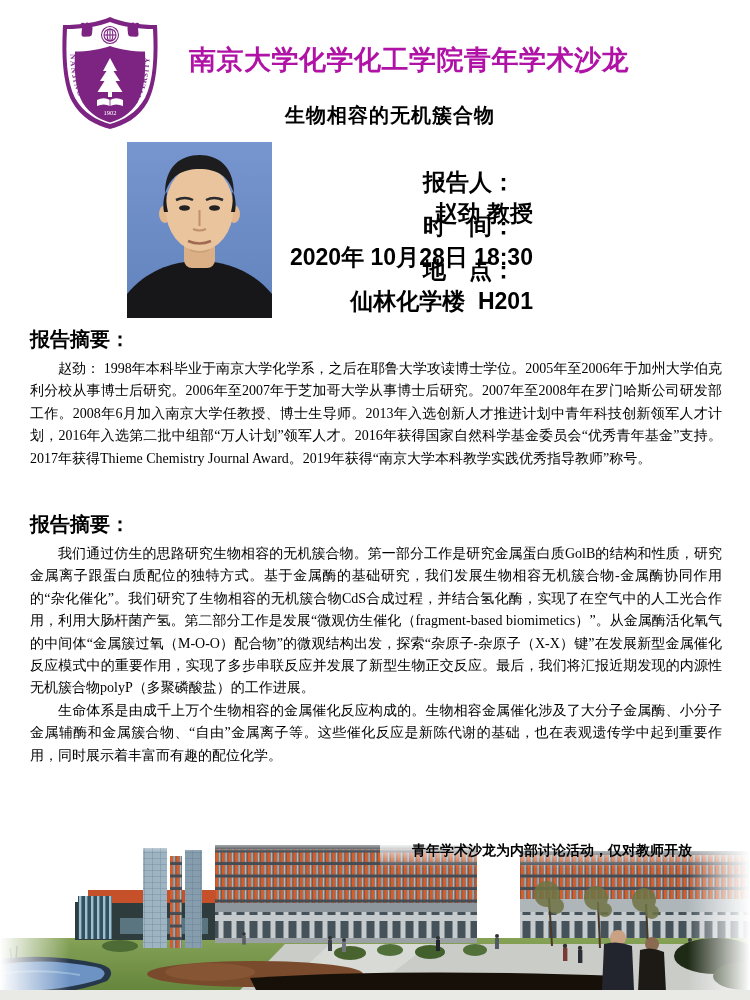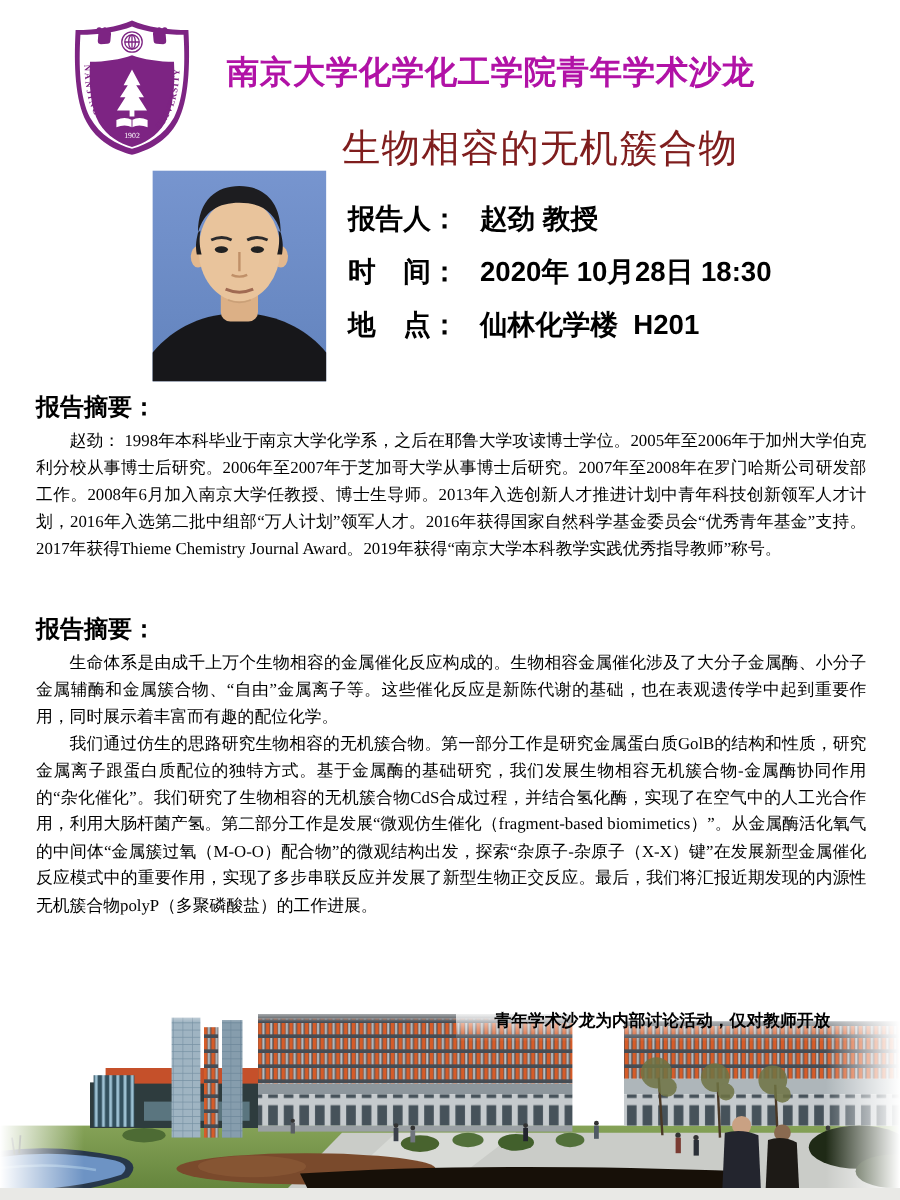--- a/index.html
+++ b/index.html
@@ -9,26 +9,26 @@
   }
   
   .logo { position:absolute; left:60px; top:16px; width:100px; height:114px; }
   .org-title {
     position:absolute; left:189px; top:42px; width:540px;
     font-size:27px; font-weight:bold; color:#b112a6; letter-spacing:0.5px;
     font-family:"Liberation Sans", sans-serif; white-space:nowrap;
   }
   .talk-title {
     position:absolute; left:285px; top:102px;
-    font-size:32px; font-weight:normal; color:#7f1d1d; letter-spacing:1px; white-space:nowrap;
+    font-size:20px; font-weight:bold; color:#000000; letter-spacing:1px; white-space:nowrap;
   }
   
   .photo { position:absolute; left:127px; top:142px; width:145px; height:176px; }
   .info  { position:absolute; left:290px; top:167px; }
-  .info-row { display:flex; align-items:flex-start; height:44px; font-size:23px; font-weight:bold; }
+  .info-row { display:flex; align-items:flex-end; height:44px; font-size:23px; font-weight:bold;flex-direction:column; }
   .info-label { width:110px; white-space:pre; }
   .info-value { white-space:pre; }
   
   .section { position:absolute; left:30px; width:692px; }
   .sec-bio { top:326px; }
   .sec-abstract { top:511px; }
   .sec-heading {
     font-size:20px; font-weight:bold; margin:0 0 5px 0;
     font-family:"Liberation Sans", sans-serif;
   }
@@ -136,22 +136,22 @@
     </div>
   </div>
 
   <div class="section sec-bio">
     <h2 class="sec-heading">报告摘要：</h2>
     <p class="body-text">赵劲： 1998年本科毕业于南京大学化学系，之后在耶鲁大学攻读博士学位。2005年至2006年于加州大学伯克利分校从事博士后研究。2006年至2007年于芝加哥大学从事博士后研究。2007年至2008年在罗门哈斯公司研发部工作。2008年6月加入南京大学任教授、博士生导师。2013年入选创新人才推进计划中青年科技创新领军人才计划，2016年入选第二批中组部“万人计划”领军人才。2016年获得国家自然科学基金委员会“优秀青年基金”支持。2017年获得Thieme Chemistry Journal Award。2019年获得“南京大学本科教学实践优秀指导教师”称号。</p>
   </div>
 
   <div class="section sec-abstract">
     <h2 class="sec-heading">报告摘要：</h2>
+    <p class="body-text">我们通过仿生的思路研究生物相容的无机簇合物。第一部分工作是研究金属蛋白质GolB的结构和性质，研究金属离子跟蛋白质配位的独特方式。基于金属酶的基础研究，我们发展生物相容无机簇合物-金属酶协同作用的“杂化催化”。我们研究了生物相容的无机簇合物CdS合成过程，并结合氢化酶，实现了在空气中的人工光合作用，利用大肠杆菌产氢。第二部分工作是发展“微观仿生催化（fragment-based biomimetics）”。从金属酶活化氧气的中间体“金属簇过氧（M-O-O）配合物”的微观结构出发，探索“杂原子-杂原子（X-X）键”在发展新型金属催化反应模式中的重要作用，实现了多步串联反应并发展了新型生物正交反应。最后，我们将汇报近期发现的内源性无机簇合物polyP（多聚磷酸盐）的工作进展。</p>
     <p class="body-text">生命体系是由成千上万个生物相容的金属催化反应构成的。生物相容金属催化涉及了大分子金属酶、小分子金属辅酶和金属簇合物、“自由”金属离子等。这些催化反应是新陈代谢的基础，也在表观遗传学中起到重要作用，同时展示着丰富而有趣的配位化学。</p>
-    <p class="body-text">我们通过仿生的思路研究生物相容的无机簇合物。第一部分工作是研究金属蛋白质GolB的结构和性质，研究金属离子跟蛋白质配位的独特方式。基于金属酶的基础研究，我们发展生物相容无机簇合物-金属酶协同作用的“杂化催化”。我们研究了生物相容的无机簇合物CdS合成过程，并结合氢化酶，实现了在空气中的人工光合作用，利用大肠杆菌产氢。第二部分工作是发展“微观仿生催化（fragment-based biomimetics）”。从金属酶活化氧气的中间体“金属簇过氧（M-O-O）配合物”的微观结构出发，探索“杂原子-杂原子（X-X）键”在发展新型金属催化反应模式中的重要作用，实现了多步串联反应并发展了新型生物正交反应。最后，我们将汇报近期发现的内源性无机簇合物polyP（多聚磷酸盐）的工作进展。</p>
   </div>
 
   <div class="note">青年学术沙龙为内部讨论活动，仅对教师开放</div>
 
   <svg class="campus" viewBox="0 0 750 160">
     <defs>
       <pattern id="fo" width="6.5" height="12.5" patternUnits="userSpaceOnUse">
         <rect width="6.5" height="12.5" fill="#454c54"></rect>
         <rect x="0.5" width="3.2" height="9.5" fill="#d65c28"></rect>
         <rect x="4.2" width="1.8" height="9.5" fill="#b8bec2"></rect>

